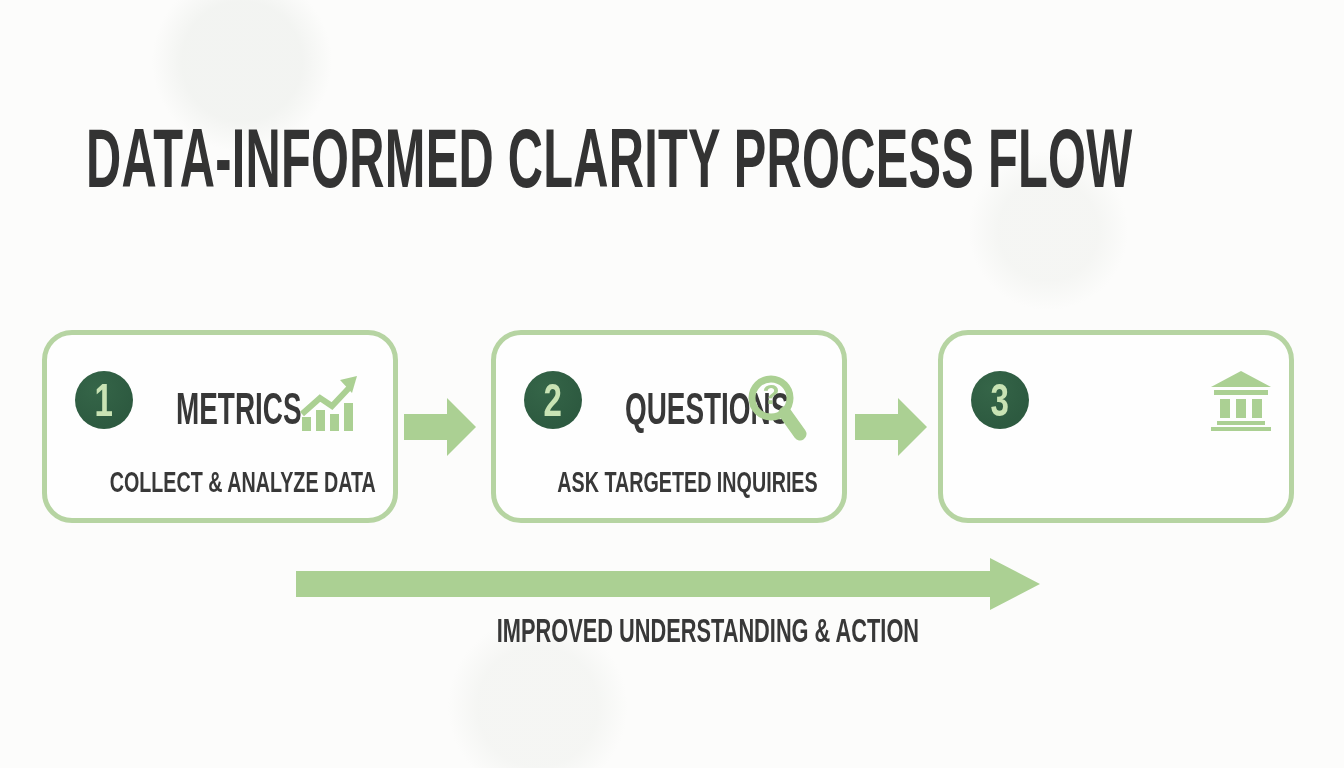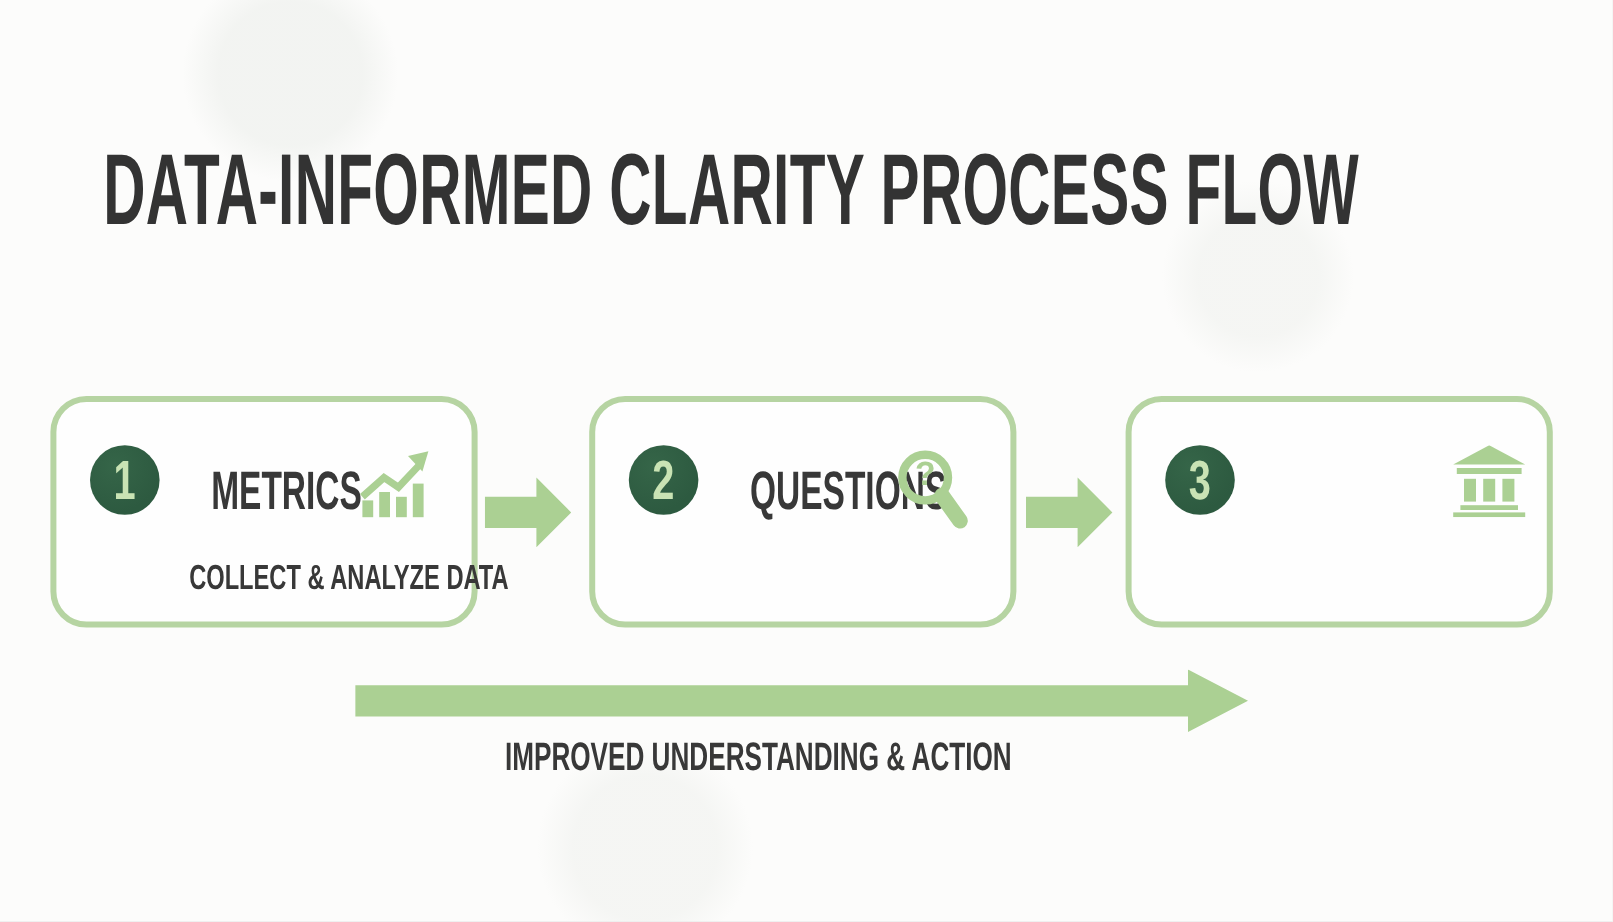--- a/index.html
+++ b/index.html
@@ -92,21 +92,20 @@
   }
 
   .step-subtitle-wrap {
     position: absolute;
     left: 0;
     right: 0;
     top: 128px;
     height: 38px;
     line-height: 38px;
     text-align: center;
-    margin-left: 48px;
   }
   .step-subtitle-wrap .condensed {
     font-size: 29px;
     transform: scaleX(0.68);
     transform-origin: center;
   }
 
   .step-icon {
     position: absolute;
   }
@@ -117,26 +116,26 @@
   
   .flow-arrow { position: absolute; top: 396px; }
   .flow-arrow.a1 { left: 404px; }
   .flow-arrow.a2 { left: 855px; }
 
   
   .big-arrow { position: absolute; left: 296px; top: 558px; }
 
   .bottom-label-wrap {
     position: absolute;
-    left: 312px;
+    left: 284px;
     width: 744px;
     top: 610px;
     height: 42px;
     line-height: 42px;
-    text-align: left;
+    text-align: right;
   }
   .bottom-label-wrap .condensed {
     font-size: 33px;
     transform: scaleX(0.66);
     transform-origin: center;
   }
 
   .green-shape { fill: var(--accent-light-green, #abd093); }
   .green-stroke { stroke: var(--accent-light-green, #abd093); fill: none; }
 </style>
@@ -184,20 +183,23 @@
     <div class="step-label-wrap">
       <span class="condensed">QUESTIONS</span>
     </div>
     <span class="step-icon icon-magnifier">
       <svg width="64" height="72" viewBox="0 0 64 72">
         <circle class="green-stroke" cx="25" cy="25" r="19" stroke-width="7"></circle>
         <line class="green-stroke" x1="39" y1="40" x2="54" y2="61" stroke-width="13" stroke-linecap="round"></line>
         <text x="25" y="31" text-anchor="middle" font-family="Liberation Sans, sans-serif" font-size="28" font-weight="bold" style="fill: var(--accent-light-green, #abd093);">?</text>
       </svg>
     </span>
+    <div class="step-subtitle-wrap">
+      <span class="condensed">ASK TARGETED INQUIRIES</span>
+    </div>
   </div>
 
   <span class="flow-arrow a2">
     <svg width="74" height="62" viewBox="0 0 74 62">
       <polygon class="green-shape" points="0,18 43,18 43,2 72,31 43,60 43,44 0,44"></polygon>
     </svg>
   </span>
 
   <div class="step-box pos-3">
     <div class="badge">

